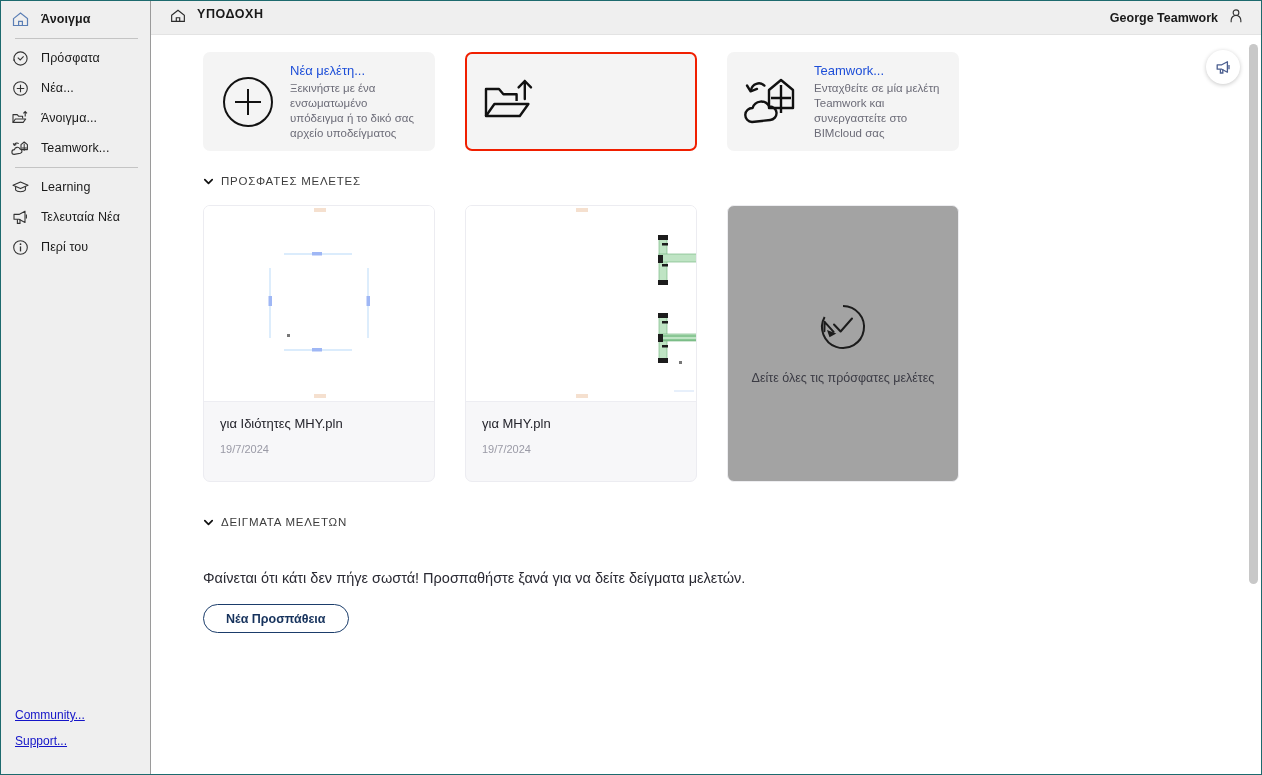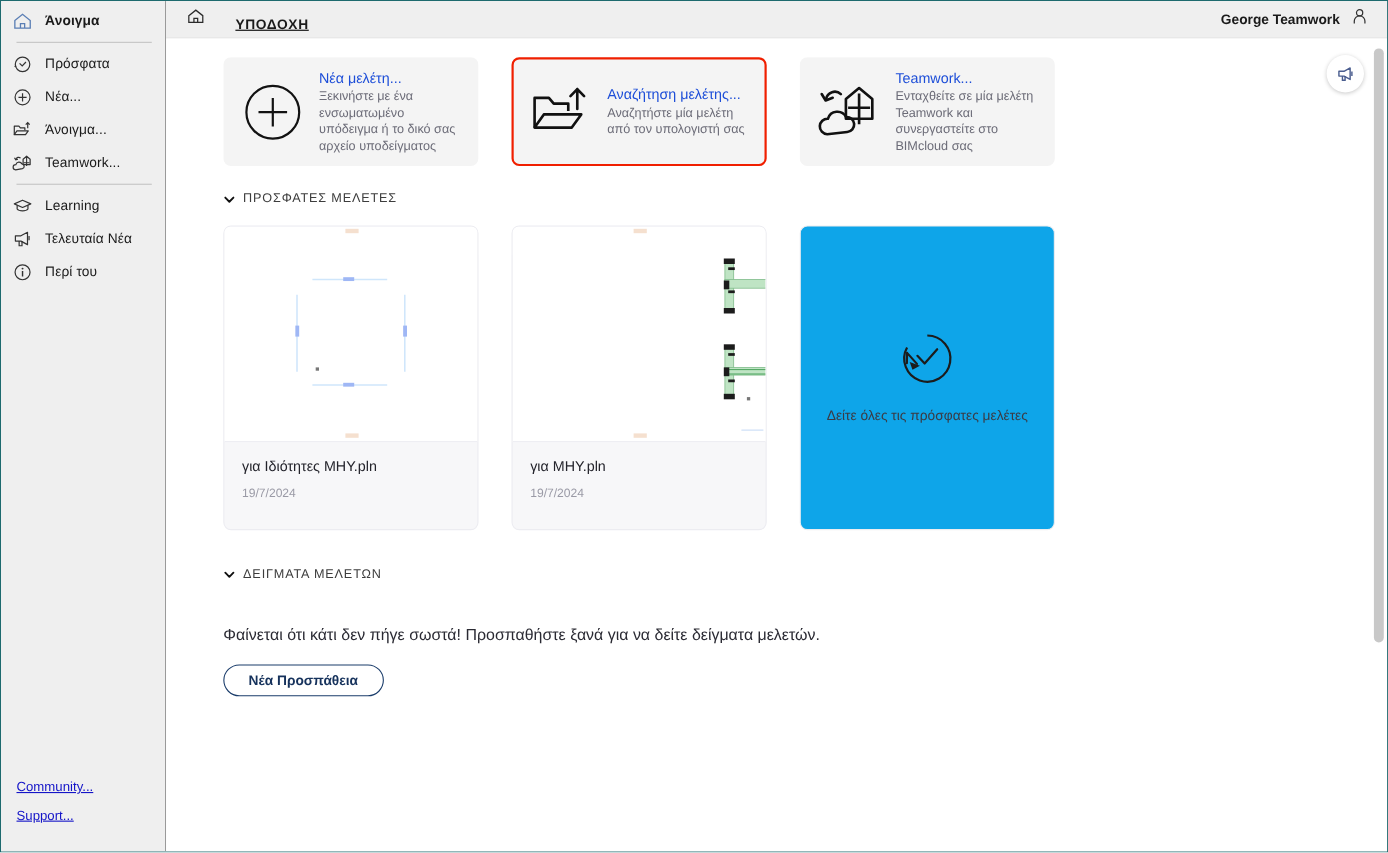--- a/index.html
+++ b/index.html
@@ -81,21 +81,21 @@
   .topbar {
     height: 34px;
     background: #efefef;
     display: flex;
     align-items: center;
     padding: 0 16px 0 18px;
     flex-shrink: 0;
     border-bottom: 1px solid #e3e3e3;
   }
   .topbar-left {
-    display: flex; align-items: flex-end; gap: 27px; text-decoration: underline;
+    display: flex; align-items: flex-start; gap: 10px;
   }
   .topbar-title {
     font-size: 12.5px;
     font-weight: bold;
     letter-spacing: .6px;
     color: #1a1a1a;
   }
   .topbar-right {
     margin-left: auto;
     display: flex; align-items: center; gap: 9px;
@@ -207,21 +207,21 @@
     white-space: nowrap;
     overflow: hidden;
     text-overflow: ellipsis;
   }
   .proj-date {
     font-size: 11px;
     color: #9a9aa6;
     margin-top: 12px;
   }
   .proj-card.seeall {
-    background: #0ea5e9;
+    background: #a3a3a3;
     align-items: center;
     justify-content: center;
     flex-direction: column;
     gap: 14px;
     border: 1px solid #ededf0;
   }
   .seeall-label {
     font-size: 12.5px;
     color: #3b3b44;
     text-align: center;
@@ -444,24 +444,20 @@
           </div>
 
           <div class="start-card selected">
             <span class="card-icon">
               <svg width="58" height="52" viewBox="0 0 58 52">
                 <path d="M5 40 V13 h13 l4.4 5.2 h13.2 V25" fill="none" stroke="#111" stroke-width="2.4" stroke-linejoin="round"></path>
                 <path d="M5 40 l8.4 -12 h34 l-8.6 12 z" fill="none" stroke="#111" stroke-width="2.4" stroke-linejoin="round"></path>
                 <path d="M43.8 23 V5 M37.6 11.4 L43.8 5 L50 11.4" fill="none" stroke="#111" stroke-width="2.4" stroke-linecap="round" stroke-linejoin="round"></path>
               </svg>
             </span>
-            <div class="card-body">
-              <div class="card-title">Αναζήτηση μελέτης...</div>
-              <div class="card-desc">Αναζητήστε μία μελέτη από τον υπολογιστή σας</div>
-            </div>
           </div>
 
           <div class="start-card">
             <span class="card-icon">
               <svg width="58" height="56" viewBox="0 0 58 56">
                 <path d="M38 6 L50 16 V34 H26 V16 Z" fill="none" stroke="#111" stroke-width="2.4" stroke-linejoin="round"></path>
                 <path d="M38 11 v28 M28 24 h20" stroke="#111" stroke-width="2.4"></path>
                 <path d="M9 48 a7 7 0 0 1 0.6 -14 a9 9 0 0 1 16.6 -1.6 a6.5 6.5 0 0 1 1 13.6 z" fill="none" stroke="#111" stroke-width="2.4" stroke-linejoin="round"></path>
                 <path d="M8 16 a8 8 0 0 1 13.4 -4.4" fill="none" stroke="#111" stroke-width="2.4" stroke-linecap="round"></path>
                 <path d="M4 11.5 l3.6 5.8 l6.4 -2.4" fill="none" stroke="#111" stroke-width="2.4" stroke-linecap="round" stroke-linejoin="round"></path>

